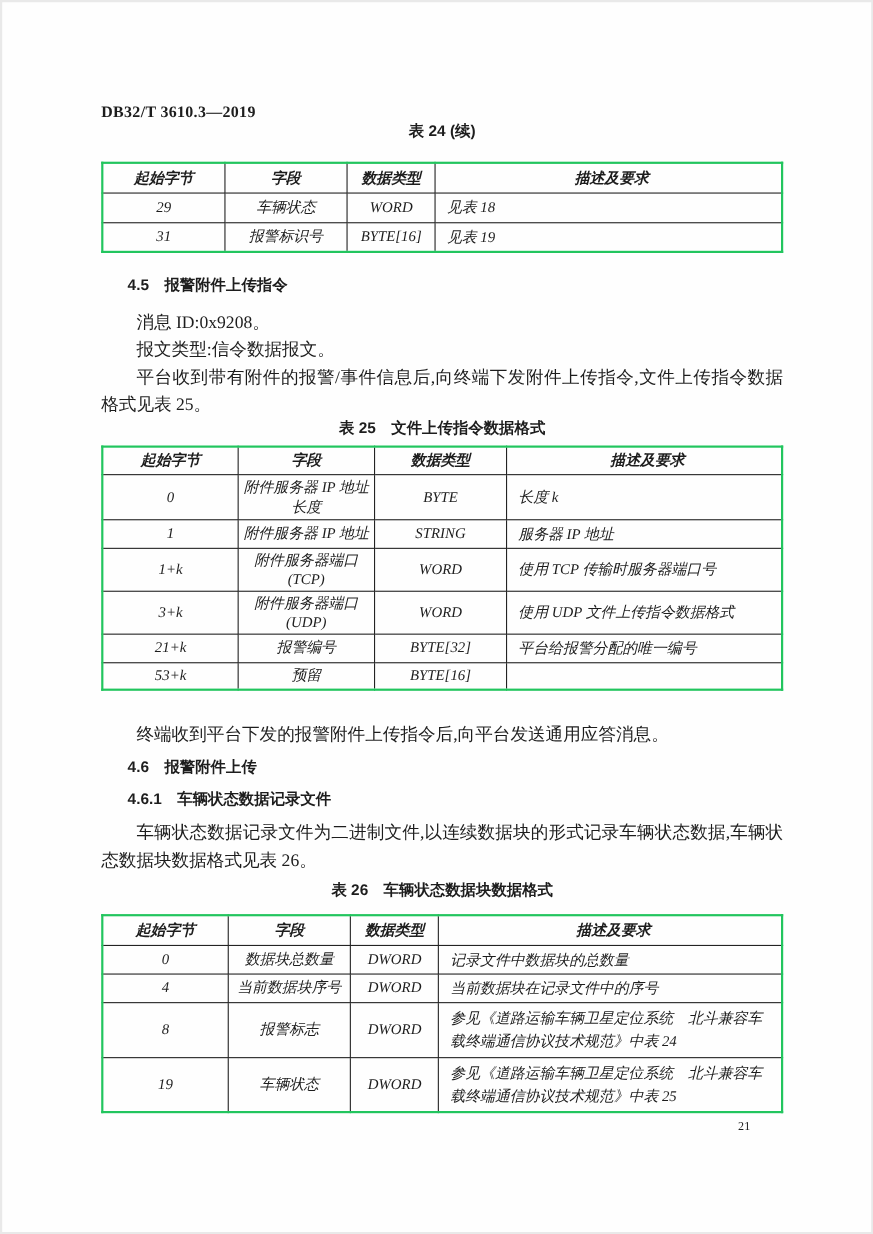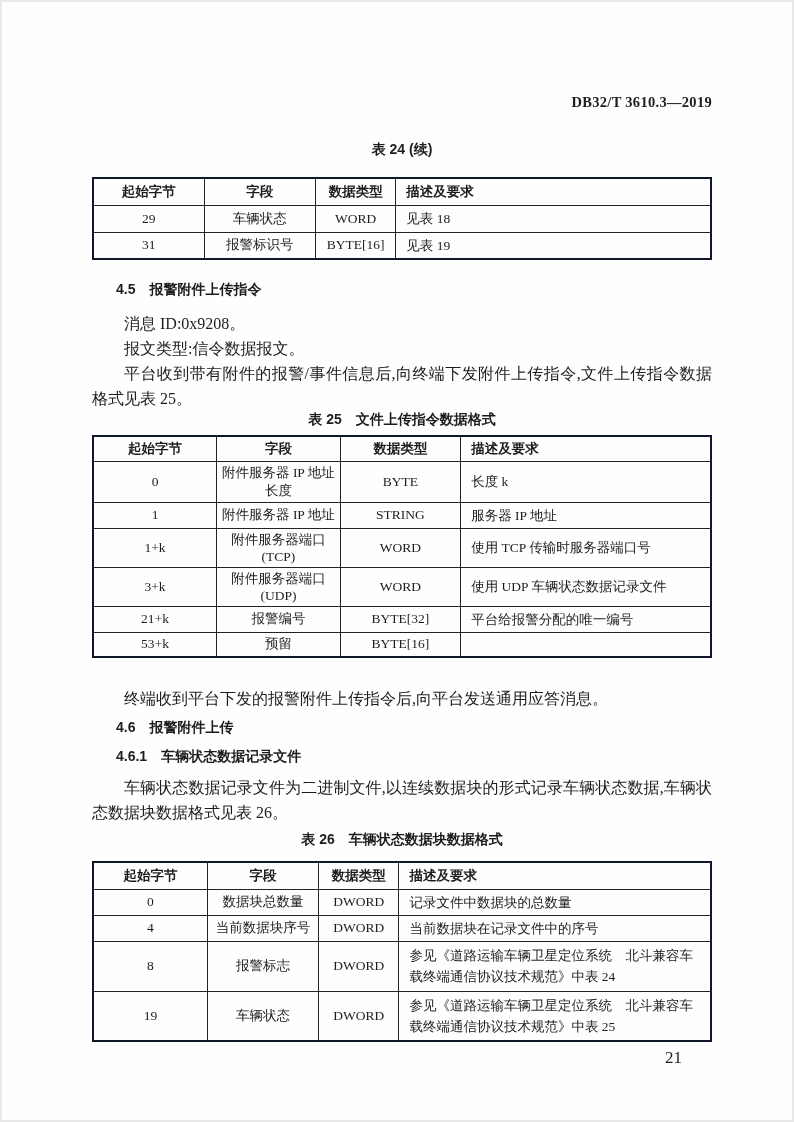--- a/index.html
+++ b/index.html
@@ -12,40 +12,40 @@
     background: #fefefe;
     color: #1d1d1d;
     font-family: "Liberation Serif", serif;
     box-shadow: inset 0 0 0 2px #e9e9e9;
     overflow: hidden;
   }
   .content {
     padding: 94px 82px 0 92px;
   }
   .doc-header {
-    text-align: right;
     font-size: 14.5px;
     font-weight: 700;
     letter-spacing: 0.3px;
     font-family: "Liberation Serif", serif;
   }
   .table-title {
     text-align: center;
     font-family: "Liberation Sans", sans-serif;
     font-weight: 700;
     font-size: 14px;
   }
-  .t24-title { margin-top: 30px; }
+  .t24-title { }
   .t25-title { margin-top: 0; }
   .t26-title { margin-top: 6px; }
   table {
     width: 100%;
     border-collapse: collapse;
     table-layout: fixed;
-    border: 2px solid #0f172a;
+    border: 2px solid #22c55e;
+    font-style: italic;
   }
   .tbl24 { margin-top: 18px; }
   .tbl25 { margin-top: 6px; }
   .tbl26 { margin-top: 12px; }
   th, td {
     border: 1px solid #232323;
     font-size: 13.5px;
     text-align: center;
     vertical-align: middle;
     padding: 2px 4px;
@@ -56,21 +56,21 @@
     font-weight: 600;
     font-size: 13.5px;
     height: 27px;
   }
   .tbl24 td { height: 27px; }
   .tbl25 th, .tbl25 td { height: 25px; }
   .tbl26 td { height: 26px; }
   .tbl26 tr.tall td { height: 50px; }
   td.desc, th.desc { text-align: left; padding-left: 10px; }
   td.desc { line-height: 21px; }
-  th.desc { text-align: left; }
+  th.desc { text-align: center; }
   .heading {
     font-family: "Liberation Sans", sans-serif;
     font-weight: 700;
     font-size: 14px;
     line-height: 17px;
     margin-left: 24px;
   }
   .h45 { margin-top: 21px; }
   .h46 { margin-top: 8px; }
   .h461 { margin-top: 12px; }
@@ -80,21 +80,21 @@
     text-align: justify;
   }
   .indent { text-indent: 2em; }
   .p1 { margin-top: 13px; }
   .after25 { margin-top: 28px; }
   .p461 { margin-top: 10px; }
   .page-num {
     margin-top: 6px;
     text-align: right;
     padding-right: 30px;
-    font-size: 17px;
+    font-size: 11px;
   }
 </style>
 </head>
 <body>
 
 <div class="page">
   <div class="content">
 
     <div class="doc-header">DB32/T 3610.3—2019</div>
 
@@ -166,21 +166,21 @@
       <tr>
         <td>1+k</td>
         <td>附件服务器端口(TCP)</td>
         <td>WORD</td>
         <td class="desc">使用 TCP 传输时服务器端口号</td>
       </tr>
       <tr>
         <td>3+k</td>
         <td>附件服务器端口(UDP)</td>
         <td>WORD</td>
-        <td class="desc">使用 UDP 车辆状态数据记录文件</td>
+        <td class="desc">使用 UDP 文件上传指令数据格式</td>
       </tr>
       <tr>
         <td>21+k</td>
         <td>报警编号</td>
         <td>BYTE[32]</td>
         <td class="desc">平台给报警分配的唯一编号</td>
       </tr>
       <tr>
         <td>53+k</td>
         <td>预留</td>

